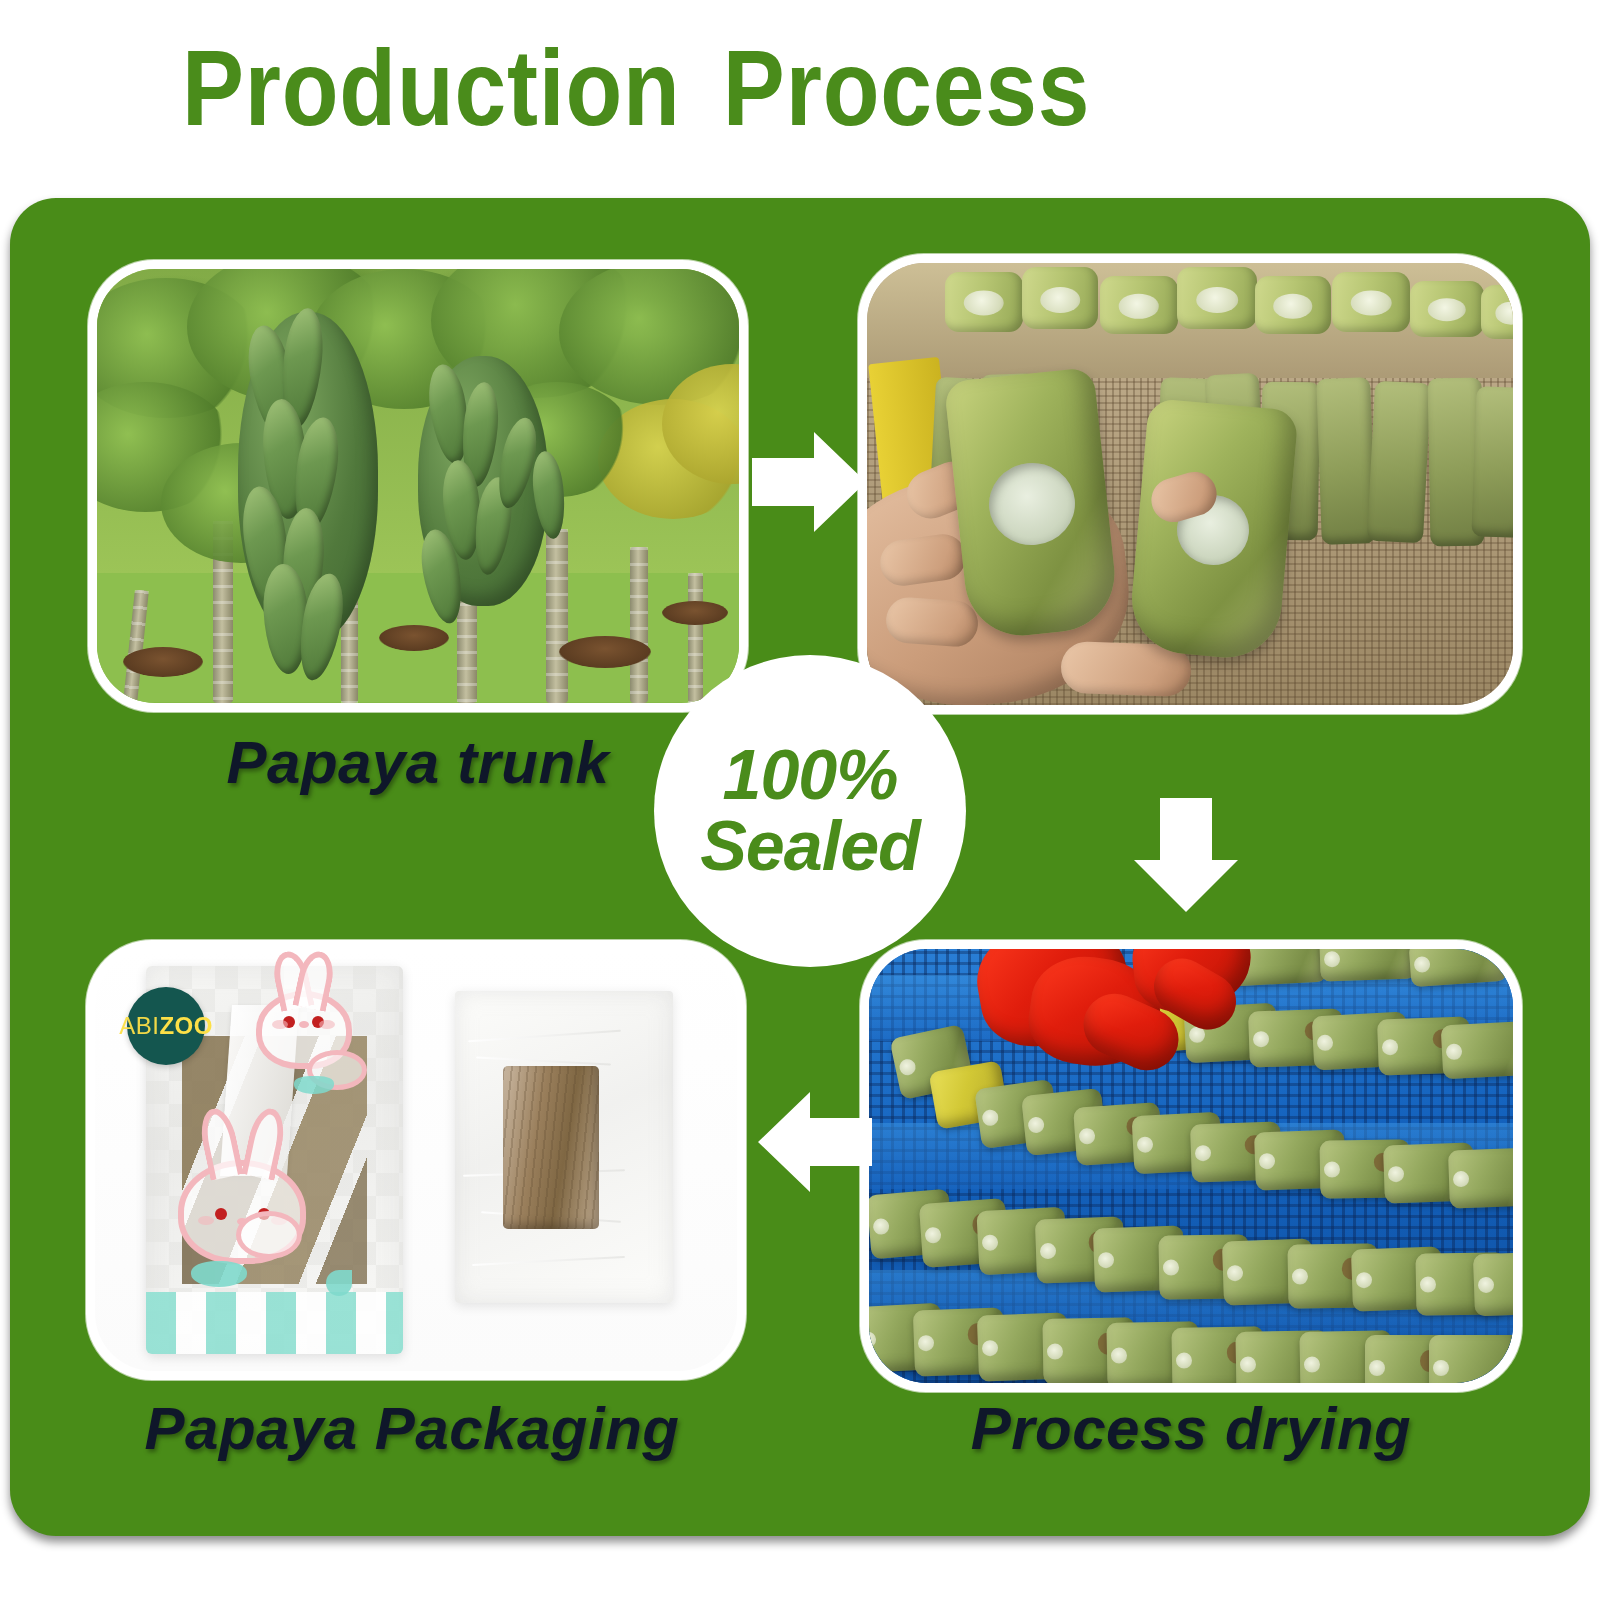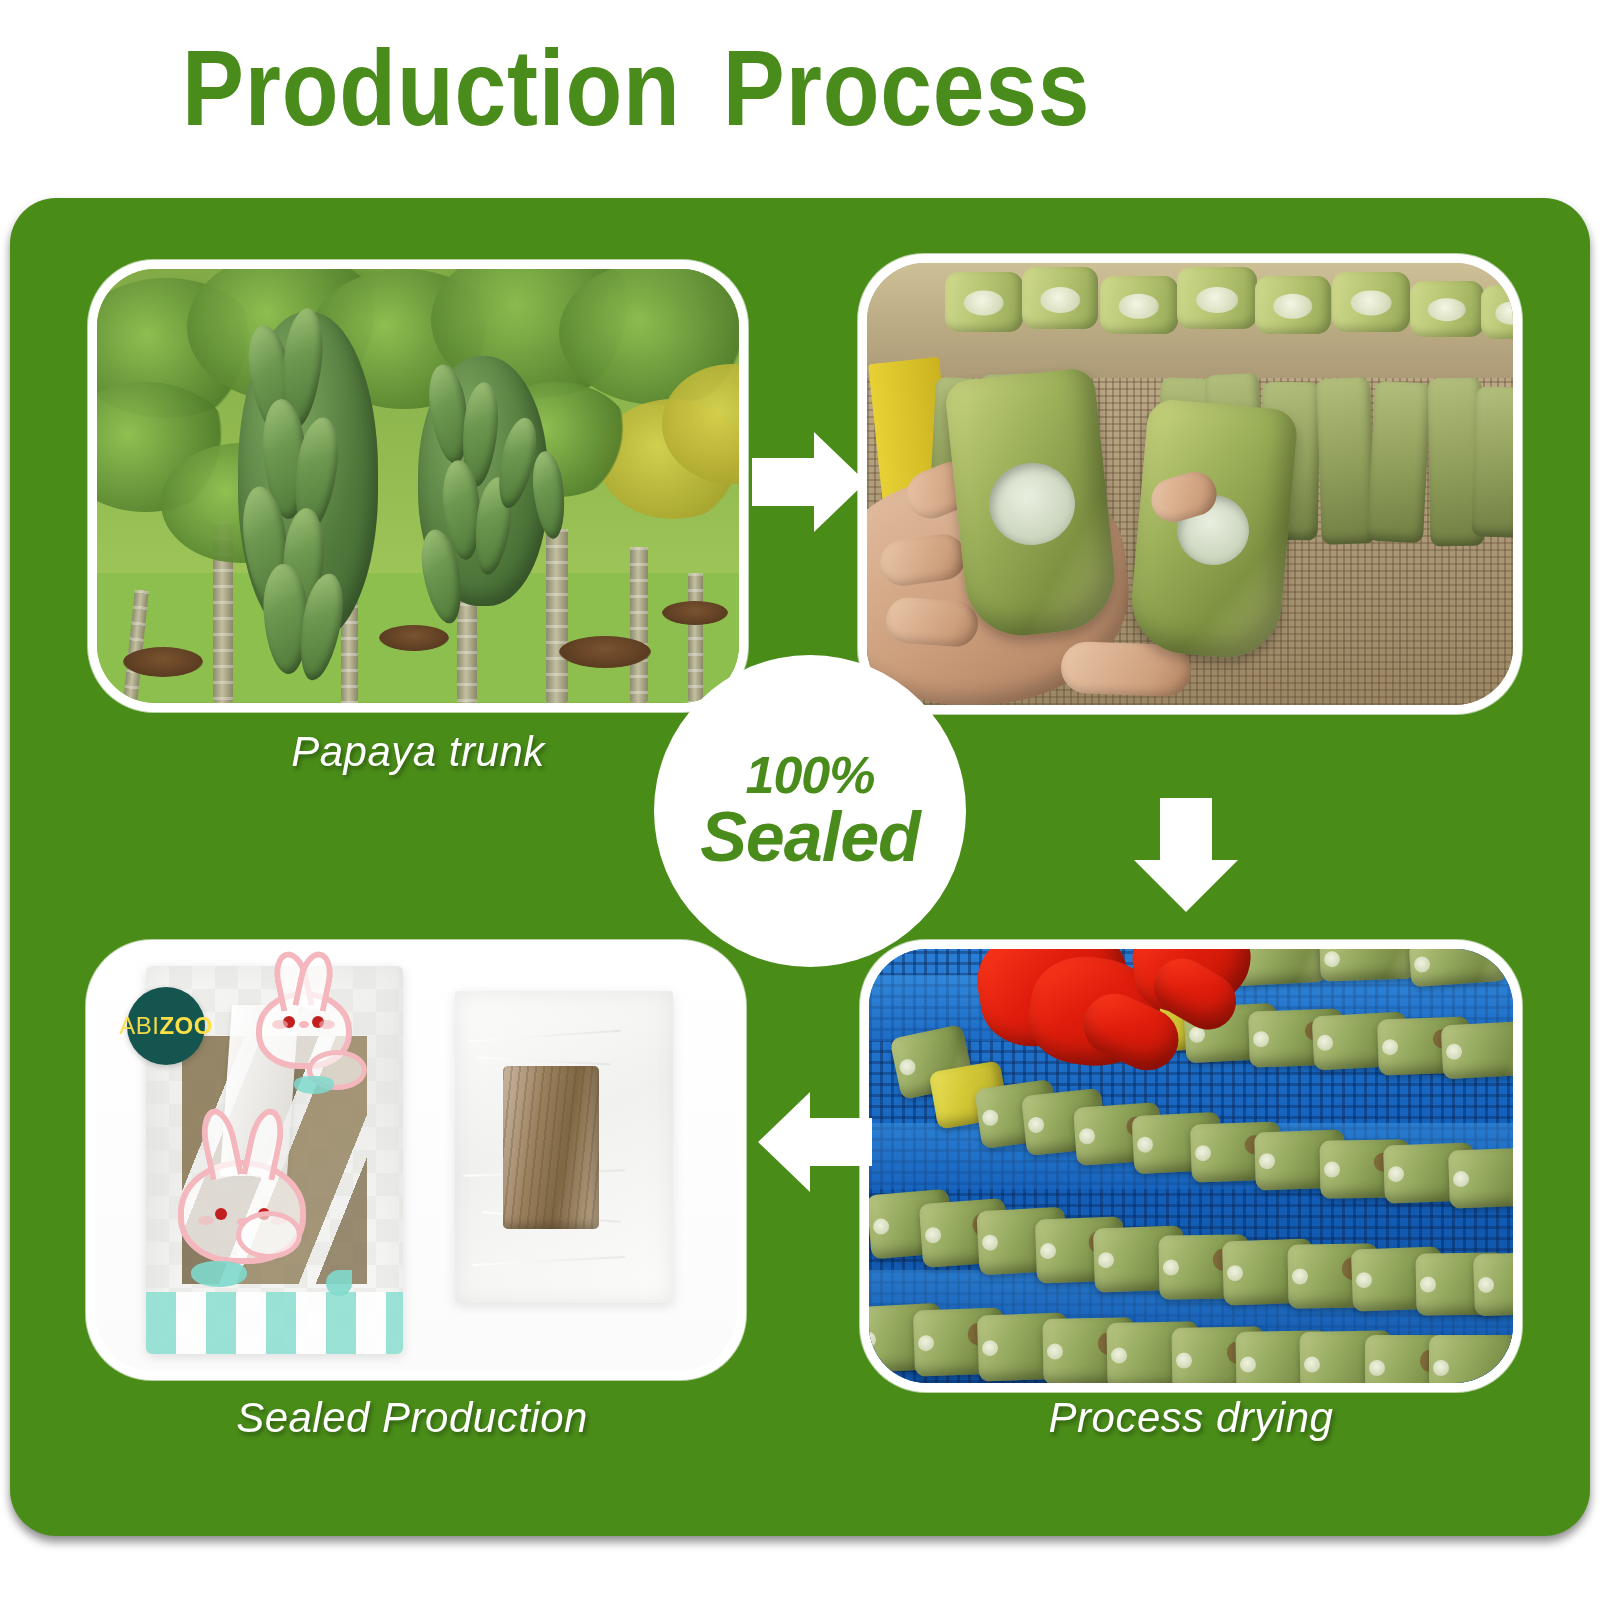--- a/index.html
+++ b/index.html
@@ -270,41 +270,41 @@
   .glove{
     position:absolute;
     background:linear-gradient(140deg,#ff3b1f 0%,#e01d0c 45%,#b71405 100%);
     box-shadow:inset -8px -10px 18px rgba(0,0,0,.3);
   }
   .glove.bulb{ border-radius:48% 52% 58% 42%; }
   .glove.fing{ border-radius:34px; }
 
   
   .caption{
-    position:absolute; color:#ffffff; font-weight:normal; font-style:italic;
-    font-size:42px; letter-spacing:.5px; white-space:nowrap;
+    position:absolute; color:#0f172a; font-weight:bold; font-style:italic;
+    font-size:60px; letter-spacing:.5px; white-space:nowrap;
     text-shadow:2px 3px 4px rgba(0,0,0,.35);
   }
   #cap-orchard   { left:78px;  top:530px;  width:660px; text-align:center; }
   #cap-cutting   { left:848px; top:530px;  width:664px; text-align:center; }
   #cap-packaging { left:66px;  top:1196px; width:672px; text-align:center; }
   #cap-drying    { left:850px; top:1196px; width:662px; text-align:center; }
 
   
   .badge{
     position:absolute; left:644px; top:457px; width:312px; height:312px;
     border-radius:50%; background:#ffffff;
     display:flex; flex-direction:column; align-items:center; justify-content:center;
     box-shadow:0 0 0 0 rgba(0,0,0,0);
   }
   .badge .l1, .badge .l2{
     color:#4A8C1B; font-weight:bold; font-style:italic; line-height:1.02;
     letter-spacing:-1px;
   }
-  .badge .l1{ font-size:52px; }
+  .badge .l1{ font-size:70px; }
   .badge .l2{ font-size:70px; }
 
   
   .arrow{ position:absolute; }
   .arrow svg{ display:block; }
 
   #arrow-right { left:742px;  top:228px; }
   #arrow-down  { left:1118px; top:600px; }
   #arrow-left  { left:748px;  top:888px; }
 </style>
@@ -622,21 +622,21 @@
             <div class="wrinkle" style="left:6%;  top:14%; width:70%; transform:rotate(-4deg);"></div>
             <div class="wrinkle" style="left:10%; top:22%; width:62%; transform:rotate(3deg);"></div>
             <div class="wrinkle" style="left:4%;  top:58%; width:74%; transform:rotate(-2deg);"></div>
             <div class="wrinkle" style="left:12%; top:72%; width:64%; transform:rotate(4deg);"></div>
             <div class="wrinkle" style="left:8%;  top:86%; width:70%; transform:rotate(-3deg);"></div>
             <div class="chew"></div>
           </div>
         </div>
       </div>
     </div>
-    <div class="caption" id="cap-packaging">Sealed Production</div>
+    <div class="caption" id="cap-packaging">Papaya Packaging</div>
 
     <div class="arrow" id="arrow-right">
       <svg width="114" height="112" viewBox="0 0 114 112" aria-hidden="true">
         <polygon points="0,32 62,32 62,6 114,56 62,106 62,80 0,80" fill="#ffffff"></polygon>
       </svg>
     </div>
 
     <div class="arrow" id="arrow-down">
       <svg width="116" height="114" viewBox="0 0 116 114" aria-hidden="true">
         <polygon points="32,0 84,0 84,62 110,62 58,114 6,62 32,62" fill="#ffffff"></polygon>

